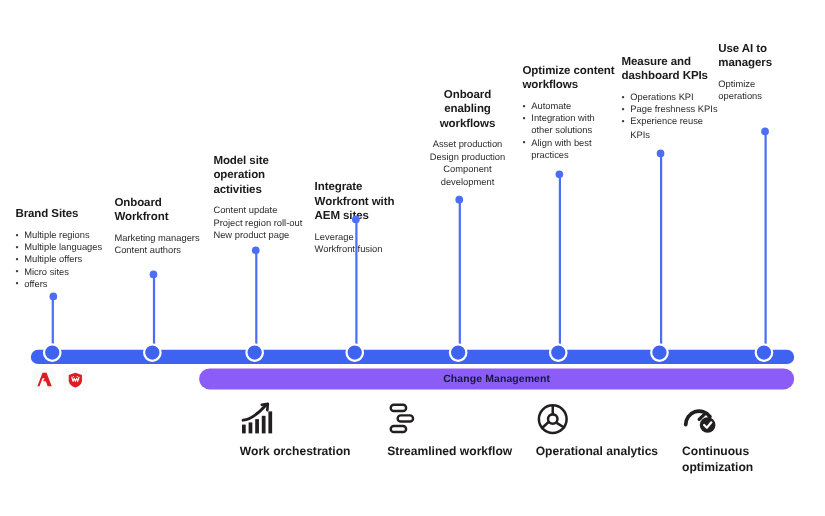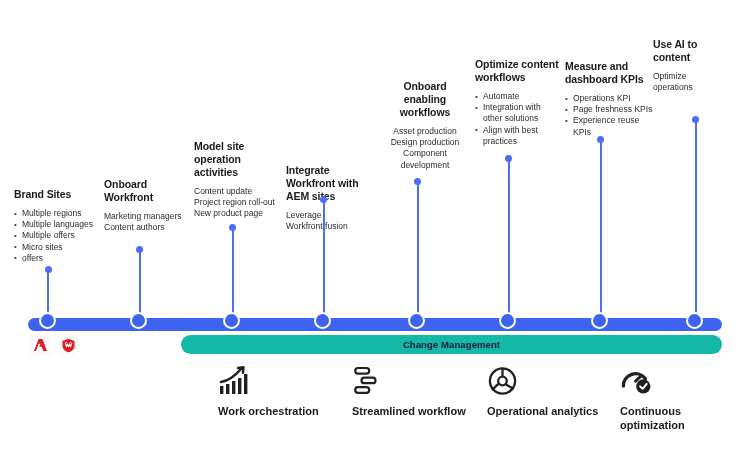--- a/index.html
+++ b/index.html
@@ -106,21 +106,21 @@
     justify-content: center;
   }
 
   
   #change-mgmt {
     position: absolute;
     left: 181px;
     top: 335px;
     width: 541px;
     height: 19px;
-    background: #14b8a6;
+    background: #8b5cf6;
     border-radius: 10px;
     display: flex;
     align-items: center;
     justify-content: center;
   }
 
   #change-mgmt span {
     font-size: 9.5px;
     font-weight: bold;
     color: #15183a;
@@ -213,33 +213,33 @@
     <div class="ms-title">Optimize content workflows</div>
     <ul class="ms-list bulleted">
       <li>Automate</li>
       <li>Integration with other solutions</li>
       <li>Align with best practices</li>
     </ul>
   </div>
   <div class="stem-dot" style="left:505px; top:155px;"></div>
   <div class="stem" style="left:507.5px; top:159px; height:161px;"></div>
 
-  <div class="milestone" style="left:565px; top:60px; width:90px;">
+  <div class="milestone" style="left:565px; top:50px; width:90px;">
     <div class="ms-title">Measure and dashboard KPIs</div>
     <ul class="ms-list bulleted">
       <li>Operations KPI</li>
       <li>Page freshness KPIs</li>
       <li>Experience reuse KPIs</li>
     </ul>
   </div>
   <div class="stem-dot" style="left:597px; top:136px;"></div>
   <div class="stem" style="left:599.5px; top:140px; height:180px;"></div>
 
   <div class="milestone" style="left:653px; top:38px; width:80px;">
-    <div class="ms-title">Use AI to content</div>
+    <div class="ms-title">Use AI to managers</div>
     <ul class="ms-list">
       <li>Optimize</li>
       <li>operations</li>
     </ul>
   </div>
   <div class="stem-dot" style="left:692px; top:116px;"></div>
   <div class="stem" style="left:694.5px; top:120px; height:200px;"></div>
 
   <div id="timeline-bar"></div>
 

